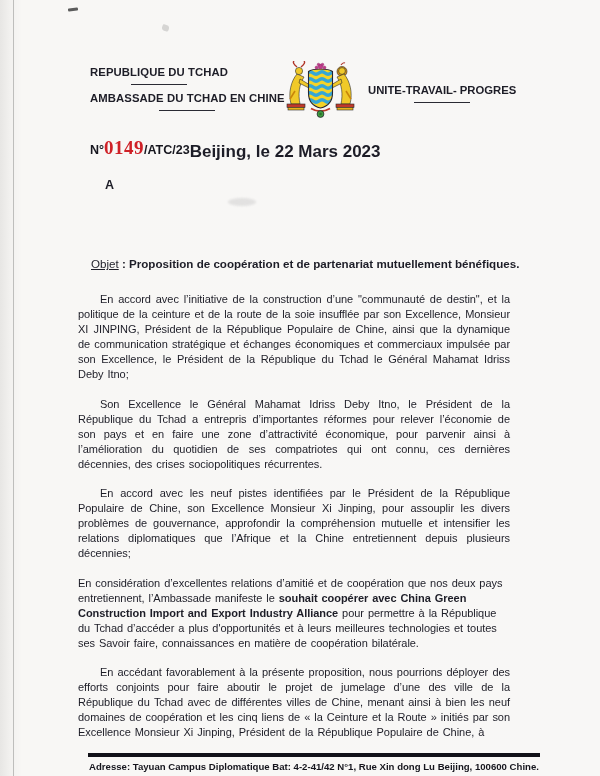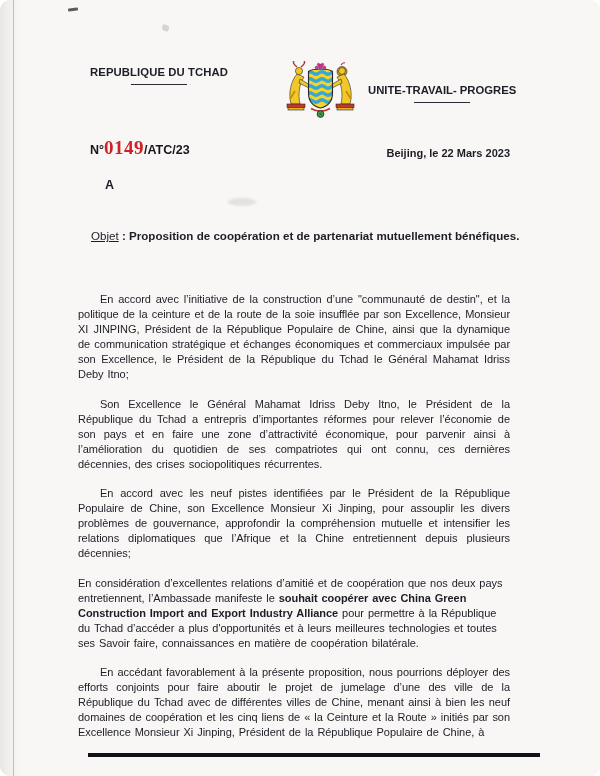--- a/index.html
+++ b/index.html
@@ -8,21 +8,20 @@
     font-family: "Liberation Sans", sans-serif;
     background: #ffffff;
     overflow: hidden;
   }
   .page {
     position: relative;
     width: 600px; height: 776px;
     background: linear-gradient(90deg, #e7e6e4 0px, #f2f1ef 10px, #f8f7f5 22px, #f8f7f6 100%);
     color: #1d1d27;
     overflow: hidden;
-    border-radius: 10px;
   }
   .page::before {
     content: "";
     position: absolute; left: 13px; top: 0; bottom: 0; width: 1px;
     background: rgba(110,110,110,0.4);
   }
   
   .mark-dash {
     position: absolute; left: 68px; top: 8px; width: 10px; height: 3px;
     background: #5c5c5c; border-radius: 1px; transform: rotate(-6deg);
@@ -39,32 +38,32 @@
   
   .hdr-left { position: absolute; left: 90px; top: 66px; font-weight: bold; font-size: 11.3px; letter-spacing: 0.1px; }
   .hdr-left .line { white-space: nowrap; }
   .rule-short { height: 0; border-top: 1.6px solid #2a2a33; width: 56px; margin: 6px auto 7px; }
   .hdr-left .line2-wrap { display: inline-block; text-align: center; }
   .hdr-left .line1-wrap { display: inline-block; text-align: center; }
   .crest { position: absolute; left: 283px; top: 61px; width: 75px; height: 59px; }
   .hdr-right { position: absolute; left: 368px; top: 84px; font-weight: bold; font-size: 11.3px; text-align: center; display: inline-block; }
 
   
-  .ref-row { position: absolute; left: 90px; top: 137px; width: 420px; display: flex; justify-content: space-between; align-items: baseline; }
+  .ref-row { position: absolute; left: 90px; top: 137px; width: 420px; display: flex; justify-content: flex-start; align-items: baseline; }
   .ref-no { white-space: nowrap; }
   .ref-prefix, .ref-suffix { font-weight: bold; font-size: 12.5px; color: #17171f; }
   .ref-number { font-family: "Liberation Serif", serif; font-weight: bold; font-size: 19px; letter-spacing: 0.5px; }
-  .dateline { font-weight: bold; font-size: 11px; position: relative; top: 3px; }
+  .dateline { font-weight: bold; font-size: 17px; position: relative; top: 3px; }
 
   
   .salutation { position: absolute; left: 105px; top: 178px; font-weight: bold; font-size: 12.5px; }
   .addressee { position: absolute; left: 91px; top: 199px; font-weight: bold; font-size: 11.4px; line-height: 15px; }
 
   
-  .subject { position: absolute; left: 91px; top: 228px; width: 446px; font-size: 11.6px; line-height: 15px; }
+  .subject { position: absolute; left: 91px; top: 256px; width: 446px; font-size: 11.6px; line-height: 15px; }
   .subject .label { text-decoration: underline; }
   .subject .rest { font-weight: bold; }
 
   
   .body { position: absolute; left: 78px; top: 292px; width: 432px; font-size: 11px; line-height: 15.1px; word-spacing: 1px; letter-spacing: -0.05px; }
   .body p { margin: 0 0 14px; }
   .body p.justify { text-align: justify; text-justify: inter-word; }
   .body p.indent { text-indent: 22px; }
   .body .b { font-weight: bold; }
 
@@ -80,20 +79,24 @@
 
   <div class="mark-dash"></div>
   <div class="mark-fleck"></div>
   <div class="mark-smudge"></div>
 
   <div class="hdr-left">
     <div class="line1-wrap">
       <div class="line">REPUBLIQUE DU TCHAD</div>
       <div class="rule-short"></div>
     </div><br>
+    <div class="line2-wrap">
+      <div class="line">AMBASSADE DU TCHAD EN CHINE</div>
+      <div class="rule-short"></div>
+    </div>
   </div>
 
   <svg class="crest" viewBox="0 0 75 59" aria-hidden="true">
 
     <g stroke="#2a2a2a" stroke-width="0.6">
       <path d="M14,6 q-5,-4 -3,-6" fill="none" stroke="#b03428" stroke-width="1.4"></path>
       <path d="M18,6 q5,-4 3,-6" fill="none" stroke="#b03428" stroke-width="1.4"></path>
       <path d="M8,43 C5,32 8,20 14,13 L21,16 C16,24 15,33 17,43 Z" fill="#f0c929"></path>
       <circle cx="16" cy="10" r="3.6" fill="#f0c929"></circle>
       <path d="M17,18 L27,24 L26,27 L16,22 Z" fill="#f0c929"></path>
@@ -164,15 +167,16 @@
   <div class="body">
     <p class="justify indent">En accord avec l’initiative de la construction d’une "communauté de destin", et la politique de la ceinture et de la route de la soie insufflée par son Excellence, Monsieur XI JINPING, Président de la République Populaire de Chine, ainsi que la dynamique de communication stratégique et échanges économiques et commerciaux impulsée par son Excellence, le Président de la République du Tchad le Général Mahamat Idriss Deby Itno;</p>
     <p class="justify indent">Son Excellence le Général Mahamat Idriss Deby Itno, le Président de la République du Tchad a entrepris d’importantes réformes pour relever l’économie de son pays et en faire une zone d’attractivité économique, pour parvenir ainsi à l’amélioration du quotidien de ses compatriotes qui ont connu, ces dernières décennies, des crises sociopolitiques récurrentes.</p>
     <p class="justify indent">En accord avec les neuf pistes identifiées par le Président de la République Populaire de Chine, son Excellence Monsieur Xi Jinping, pour assouplir les divers problèmes de gouvernance, approfondir la compréhension mutuelle et intensifier les relations diplomatiques que l’Afrique et la Chine entretiennent depuis plusieurs décennies;</p>
     <p><span>En considération d’excellentes relations d’amitié et de coopération que nos deux pays entretiennent, l’Ambassade manifeste le </span><span class="b">souhait coopérer avec  China Green Construction Import and Export Industry Alliance</span><span> pour permettre à la République du Tchad d’accéder a plus d'opportunités et à leurs meilleures technologies et toutes ses Savoir faire, connaissances en matière de coopération bilatérale.</span></p>
     <p class="justify indent">En accédant favorablement à la présente proposition, nous pourrions déployer des efforts conjoints pour faire aboutir le projet de jumelage d’une des ville de la République du Tchad avec de différentes villes de Chine, menant ainsi à bien les neuf domaines de coopération et les cinq liens de « la Ceinture et la Route » initiés par son Excellence Monsieur Xi Jinping, Président de la République Populaire de Chine, à</p>
   </div>
 
   <div class="footer">
     <div class="footer-rule"></div>
+    <div class="footer-address">Adresse: Tayuan Campus Diplomatique  Bat: 4-2-41/42 N°1, Rue Xin dong Lu Beijing, 100600 Chine.</div>
   </div>
 
 </div>
 
 </body></html>

